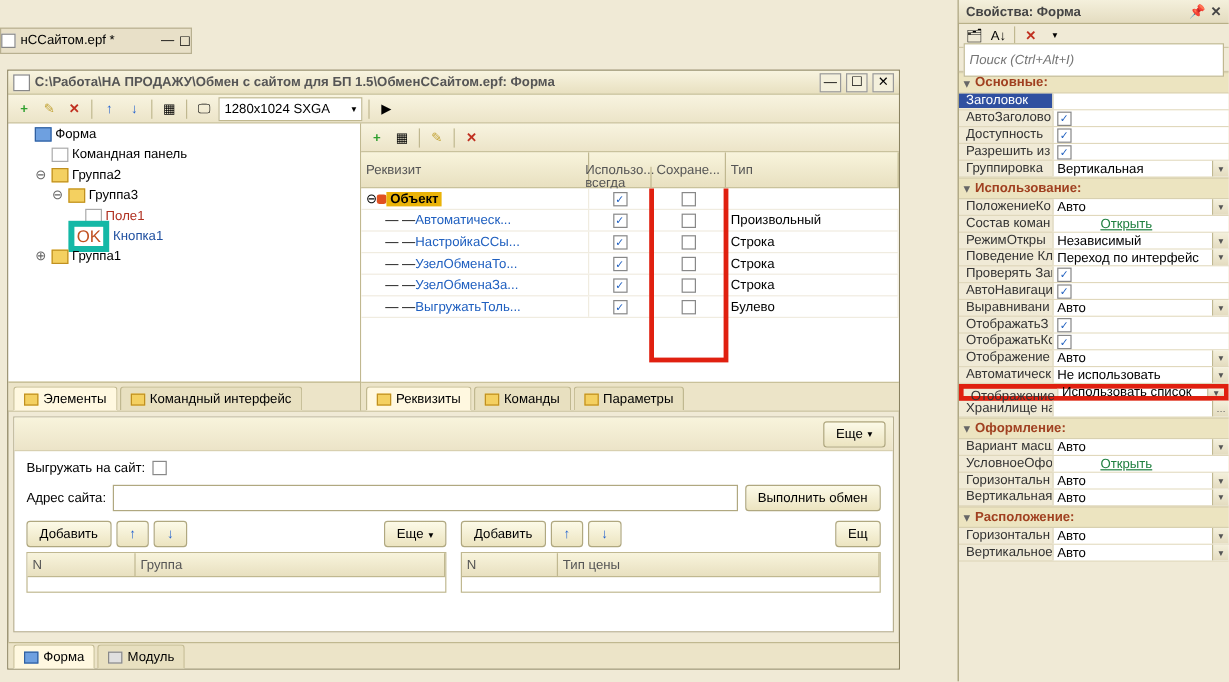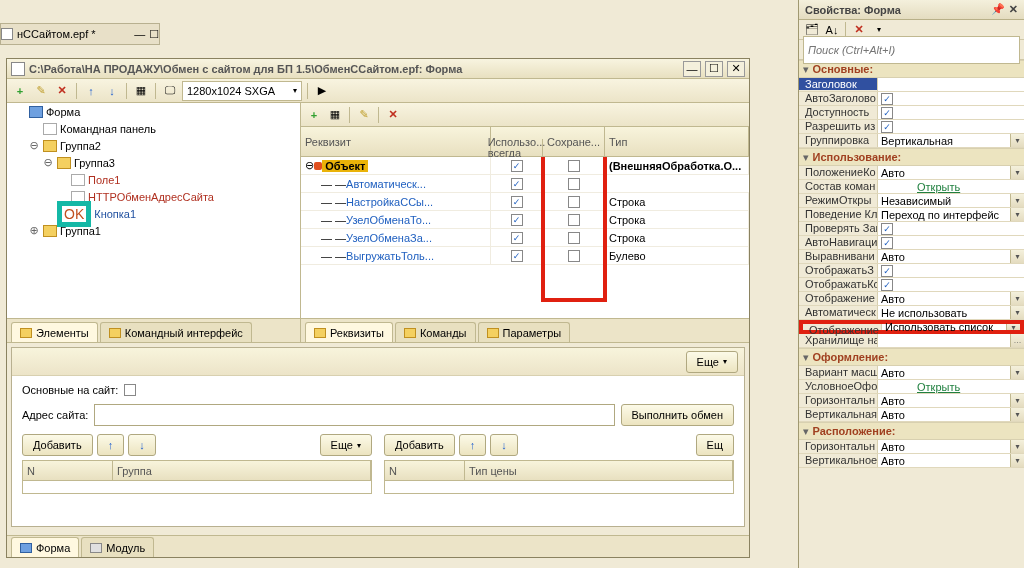--- a/index.html
+++ b/index.html
@@ -143,26 +143,20 @@
             <span class="ic folder"></span>
             <span class=" ">Группа3</span>
           </div>
           <div class="tree-row">
             <span class="ind3"></span>
             <span class="tw"></span>
             <span class="ic item"></span>
             <span class="red ">Поле1</span>
           </div>
           <div class="tree-row">
-            <span class="ind3"></span>
-            <span class="tw"></span>
-            <span class="ic item"></span>
-            <span class="red ">HTTPОбменАдресСайта</span>
-          </div>
-          <div class="tree-row">
             <span class="ind2"></span>
             <span class="tw"></span>
             <span style="color:#c05020;border:5px solid #14b8a6;font-size:14px;padding:0 2px">OK</span>
             <span class=" blue">Кнопка1</span>
           </div>
           <div class="tree-row">
             <span class="ind1"></span>
             <span class="tw">⊕</span>
             <span class="ic folder"></span>
             <span class=" ">Группа1</span>
@@ -205,33 +199,33 @@
               <span class="tw">⊖</span> 
               <span style="width:8px;height:8px;background:#e05020;border-radius:2px;display:inline-block"></span> 
               <span style="background:#eab308;padding:0 3px;font-weight:bold">Объект</span>
             </div>
             <div style="width:52px;justify-content:center">
               <span class="chk">✓</span>
             </div>
             <div style="width:62px;justify-content:center">
               <span class="chk"></span>
             </div>
-            <div style="flex:1;font-weight:bold">(ВнешняяОбработка.О...</div>
           </div>
           <div class="grid-row">
             <div style="width:190px">
               <span style="margin-left:16px">— —</span> 
               <span style="color:#2060c0">Автоматическ...</span>
             </div>
             <div style="width:52px;justify-content:center">
               <span class="chk">✓</span>
             </div>
             <div style="width:62px;justify-content:center">
               <span class="chk"></span>
             </div>
+            <div style="flex:1;">Произвольный</div>
           </div>
           <div class="grid-row">
             <div style="width:190px">
               <span style="margin-left:16px">— —</span> 
               <span style="color:#2060c0">НастройкаССы...</span>
             </div>
             <div style="width:52px;justify-content:center">
               <span class="chk">✓</span>
             </div>
             <div style="width:62px;justify-content:center">
@@ -298,21 +292,21 @@
 
   <div class="preview-pane">
     <div class="preview-toolbar">
       <div style="margin-left:auto" class="btn-3d">
           <span>Еще</span>
           <span style="font-size:8px">▾</span>
         </div>
     </div>
     <div style="padding:8px 10px; display:flex; flex-direction:column; gap:8px;">
       <div style="display:flex; align-items:center; gap:6px;">
-        <span>Основные на сайт:</span>
+        <span>Выгружать на сайт:</span>
         <span class="chk"></span>
       </div>
       <div style="display:flex; align-items:center; gap:6px;">
         <span>Адрес сайта:</span>
         <input class="input-field" style="flex: 1 1 0%;">
         <div class="btn-3d">
             <span>Выполнить обмен</span>
           </div>
       </div>
       <div style="display:flex; gap:12px;">

